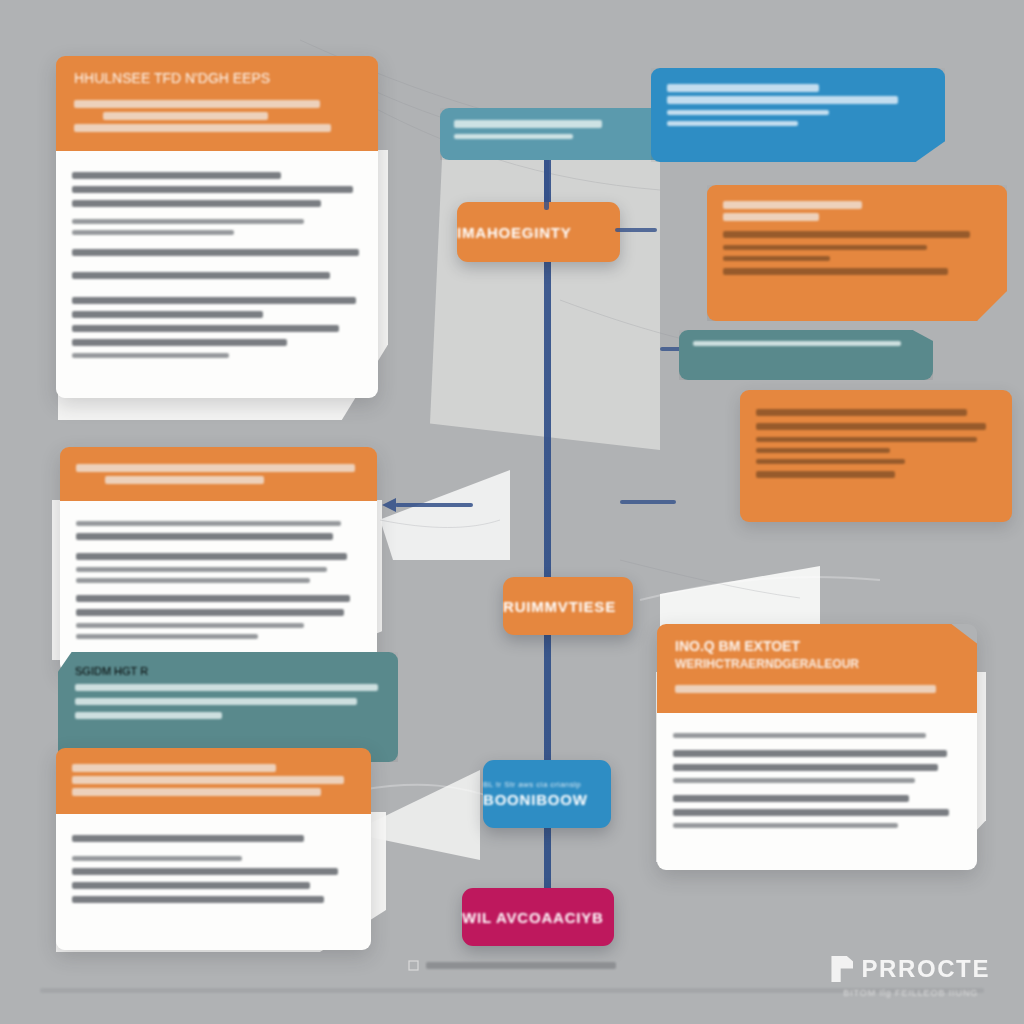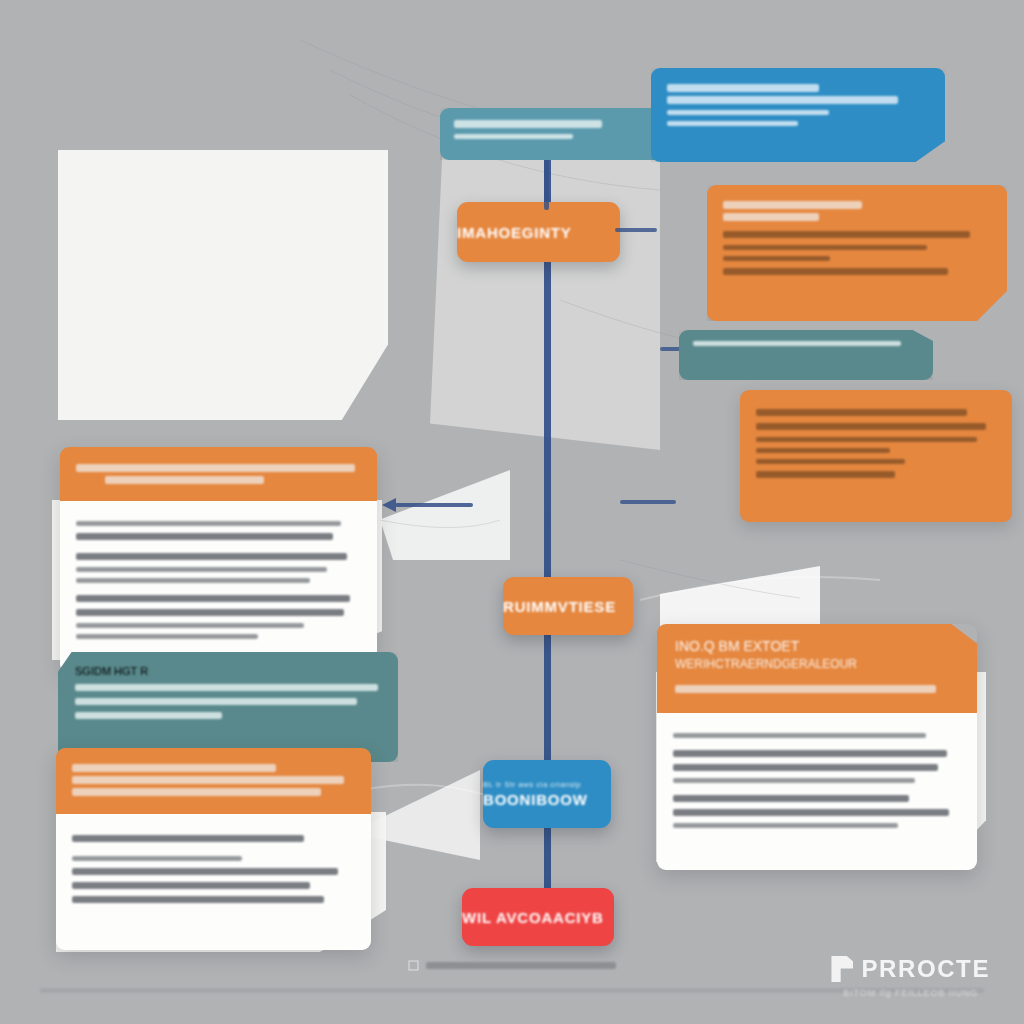--- a/index.html
+++ b/index.html
@@ -70,21 +70,21 @@
         align-items:flex-start;justify-content:center;
         box-shadow:0 6px 15px rgba(30,35,45,.26);}
   .node .nlabel{
     color:#ffffff;font-weight:700;font-size:15px;letter-spacing:.8px;
     filter:blur(.85px);text-align:center;white-space:nowrap;}
   .node .ntop{color:#e9f2f8;font-size:8px;filter:blur(1.1px);margin-bottom:2px;
     letter-spacing:.4px;white-space:nowrap;opacity:.9;}
   .node.orange{background:#e5873f;}
   .node.blue{background:#3b93c8;}
   .node.blue2{background:#2e8dc4;}
-  .node.teal{background:#ef4444;}
+  .node.teal{background:#be185d;}
 
   
   .arrow{position:absolute;height:4px;background:#33508a;opacity:.85;
          border-radius:2px;filter:blur(.4px);}
   .arrow:after{content:"";position:absolute;top:-5px;width:0;height:0;
          border-top:7px solid transparent;border-bottom:7px solid transparent;}
   .arrow.left:after{left:-13px;border-right:14px solid #33508a;}
   .stub{position:absolute;background:#33508a;opacity:.8;border-radius:2px;}
 
   
@@ -158,20 +158,42 @@
   <div class="stub" style="left:620px;top:500px;width:56px;height:4px;"></div>
   <div class="stub" style="left:615px;top:228px;width:42px;height:4px;"></div>
   <div class="stub" style="left:660px;top:347px;width:26px;height:4px;"></div>
   <div class="stub" style="left:544px;top:140px;width:5px;height:70px;"></div>
 
   <div class="panel onteal clipTR" style="left:440px;top:108px;width:205px;height:36px;background:#5b9aad;padding:8px 14px;">
     <div class="ln sub" style="width:72%"></div>
     <div class="ln sm" style="width:58%"></div>
   </div>
 
+  <div class="card" style="left:56px;top:56px;width:322px;">
+    <div class="hdr orange onorange">
+      <div class="nlabel" style="font-size:14px;text-align:left;filter:blur(.9px);color:#fdf6f0;">HHULNSEE TFD N'DGH EEPS</div>
+      <div class="ln sub" style="width:86%;margin-top:14px;"></div>
+      <div class="ln sub" style="width:58%;margin-left:10%;"></div>
+      <div class="ln sub" style="width:90%;"></div>
+    </div>
+    <div class="body dark" style="padding-bottom:34px;">
+      <div class="ln" style="width:72%"></div>
+      <div class="ln" style="width:97%"></div>
+      <div class="ln" style="width:86%"></div>
+      <div class="ln sm" style="width:80%;margin-top:12px;"></div>
+      <div class="ln sm" style="width:56%"></div>
+      <div class="ln" style="width:99%;margin-top:14px;"></div>
+      <div class="ln" style="width:89%;margin-top:16px;"></div>
+      <div class="ln" style="width:98%;margin-top:18px;"></div>
+      <div class="ln" style="width:66%"></div>
+      <div class="ln" style="width:92%"></div>
+      <div class="ln" style="width:74%"></div>
+      <div class="ln sm" style="width:54%"></div>
+    </div>
+  </div>
 
   <div class="card" style="left:60px;top:447px;width:317px;">
     <div class="hdr orange onorange" style="padding:13px 16px;">
       <div class="ln sub" style="width:98%"></div>
       <div class="ln sub" style="width:56%;margin-left:10%;"></div>
     </div>
     <div class="body dark" style="padding-bottom:28px;">
       <div class="ln sm" style="width:93%"></div>
       <div class="ln" style="width:90%"></div>
       <div class="ln" style="width:95%;margin-top:13px;"></div>
@@ -229,21 +251,21 @@
   <div class="panel orange onorange" style="left:740px;top:390px;width:240px;height:108px;padding:12px 16px;">
     <div class="ln" style="width:88%"></div>
     <div class="ln" style="width:96%"></div>
     <div class="ln sm" style="width:92%"></div>
     <div class="ln sm" style="width:56%"></div>
     <div class="ln sm" style="width:62%"></div>
     <div class="ln" style="width:58%"></div>
   </div>
 
   <div class="card" style="left:657px;top:624px;width:320px;">
-    <div class="hdr orange onorange clipTR" style="padding:14px 18px 16px 18px;">
+    <div class="hdr orange onorange clipTR" style="padding:14px 18px 16px 18px;font-weight:bold;">
       <div class="nlabel" style="font-size:14px;text-align:left;filter:blur(.85px);color:#fdf5ef;">INO.Q BM EXTOET</div>
       <div class="nlabel" style="font-size:12px;text-align:left;filter:blur(1px);color:#fbefe6;margin-top:3px;">WERIHCTRAERNDGERALEOUR</div>
       <div class="ln sub" style="width:92%;margin-top:14px;"></div>
     </div>
     <div class="body dark" style="padding-bottom:36px;">
       <div class="ln sm" style="width:88%"></div>
       <div class="ln" style="width:95%;margin-top:12px;"></div>
       <div class="ln" style="width:92%"></div>
       <div class="ln sm" style="width:84%"></div>
       <div class="ln" style="width:82%;margin-top:12px;"></div>

